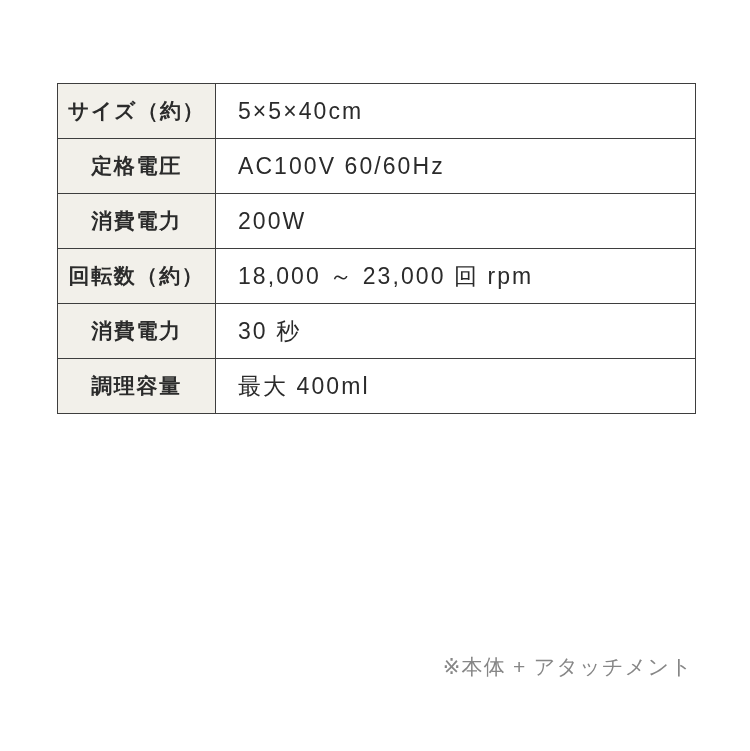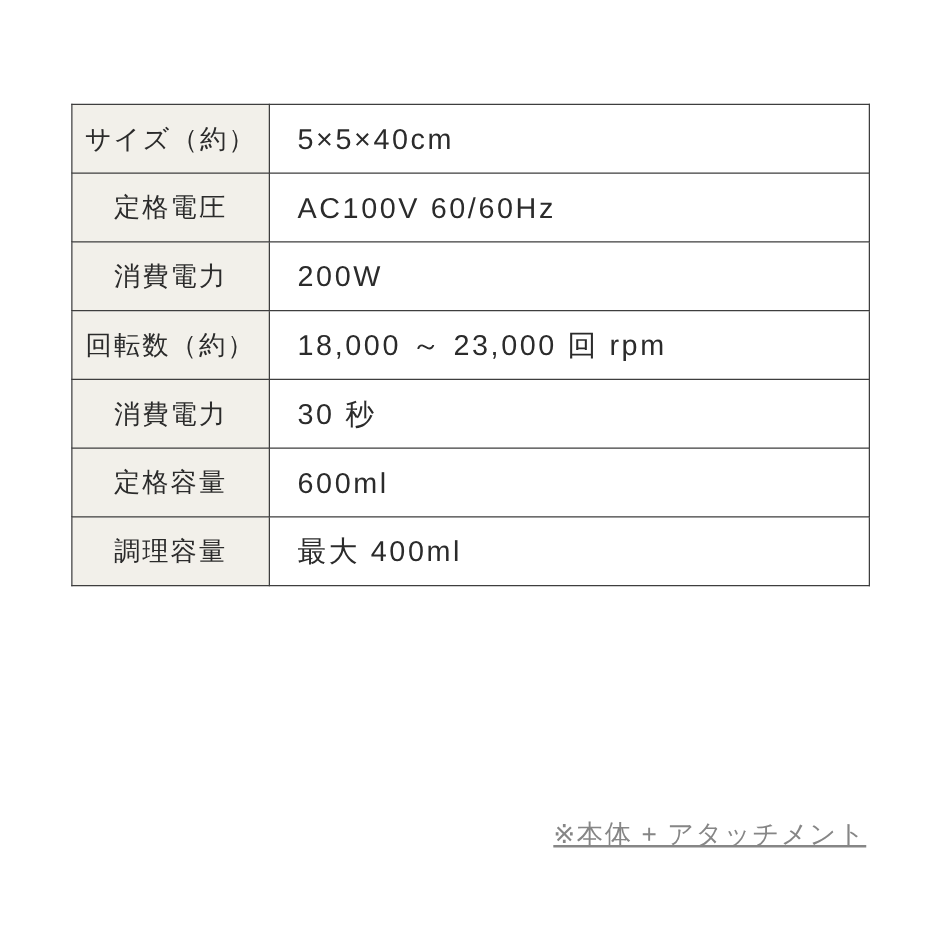--- a/index.html
+++ b/index.html
@@ -31,20 +31,21 @@
   }
   td.spec-label-cell {
     width: 158px;
     background: #f2f0ea;
     text-align: center;
     font-size: 21px;
     letter-spacing: 0.08em;
     color: #2b2b2b;
     padding: 0 2px;
     white-space: nowrap;
+    font-weight: bold;
   }
   td.spec-value-cell {
     width: 480px;
     background: #ffffff;
     text-align: left;
     padding-left: 22px;
     font-size: 23px;
     letter-spacing: 0.09em;
     color: #2b2b2b;
     white-space: nowrap;
@@ -56,21 +57,20 @@
     line-height: 0;
   }
   .footnote {
     position: absolute;
     top: 653px;
     right: 57px;
     font-size: 21px;
     letter-spacing: 0.06em;
     color: #868686;
     white-space: nowrap;
-    text-decoration: underline;
   }
 </style>
 </head>
 <body>
 
 <div class="page">
 
   <table class="spec-table">
     <tbody>
       <tr>
@@ -87,24 +87,20 @@
       </tr>
       <tr>
         <td class="spec-label-cell">回転数（約）</td>
         <td class="spec-value-cell"><span>18,000 ～ 23,000 回 rpm</span><sup></sup></td>
       </tr>
       <tr>
         <td class="spec-label-cell">消費電力</td>
         <td class="spec-value-cell"><span>30 秒</span><sup></sup></td>
       </tr>
       <tr>
-        <td class="spec-label-cell">定格容量</td>
-        <td class="spec-value-cell"><span>600ml</span><sup></sup></td>
-      </tr>
-      <tr>
         <td class="spec-label-cell">調理容量</td>
         <td class="spec-value-cell"><span>最大 400ml</span><sup></sup></td>
       </tr>
     </tbody>
   </table>
 
   <div class="footnote">※本体 + アタッチメント</div>
 
 </div>
 

